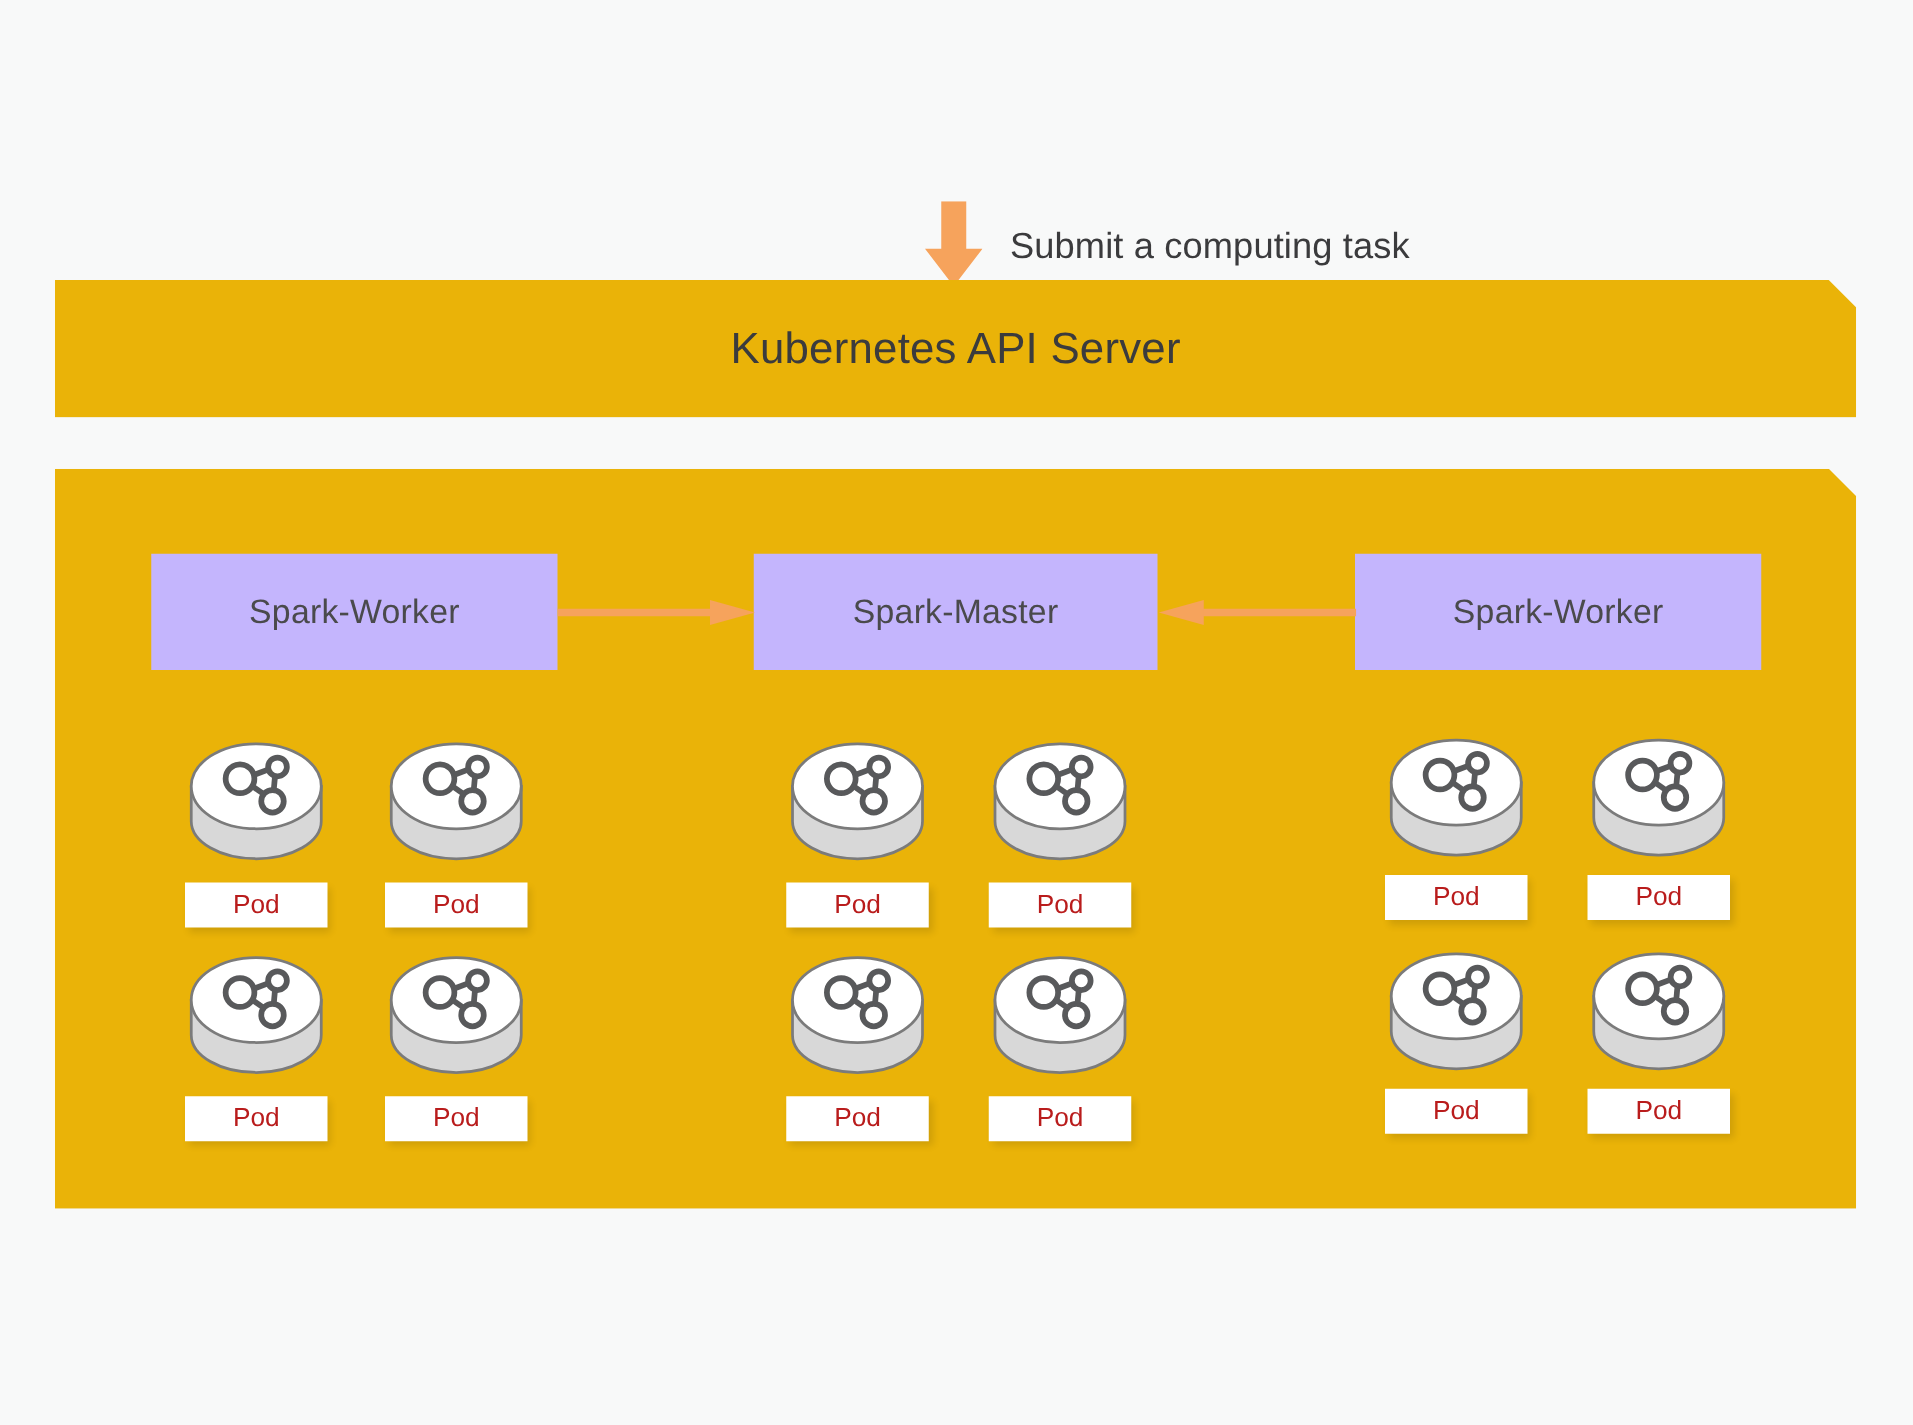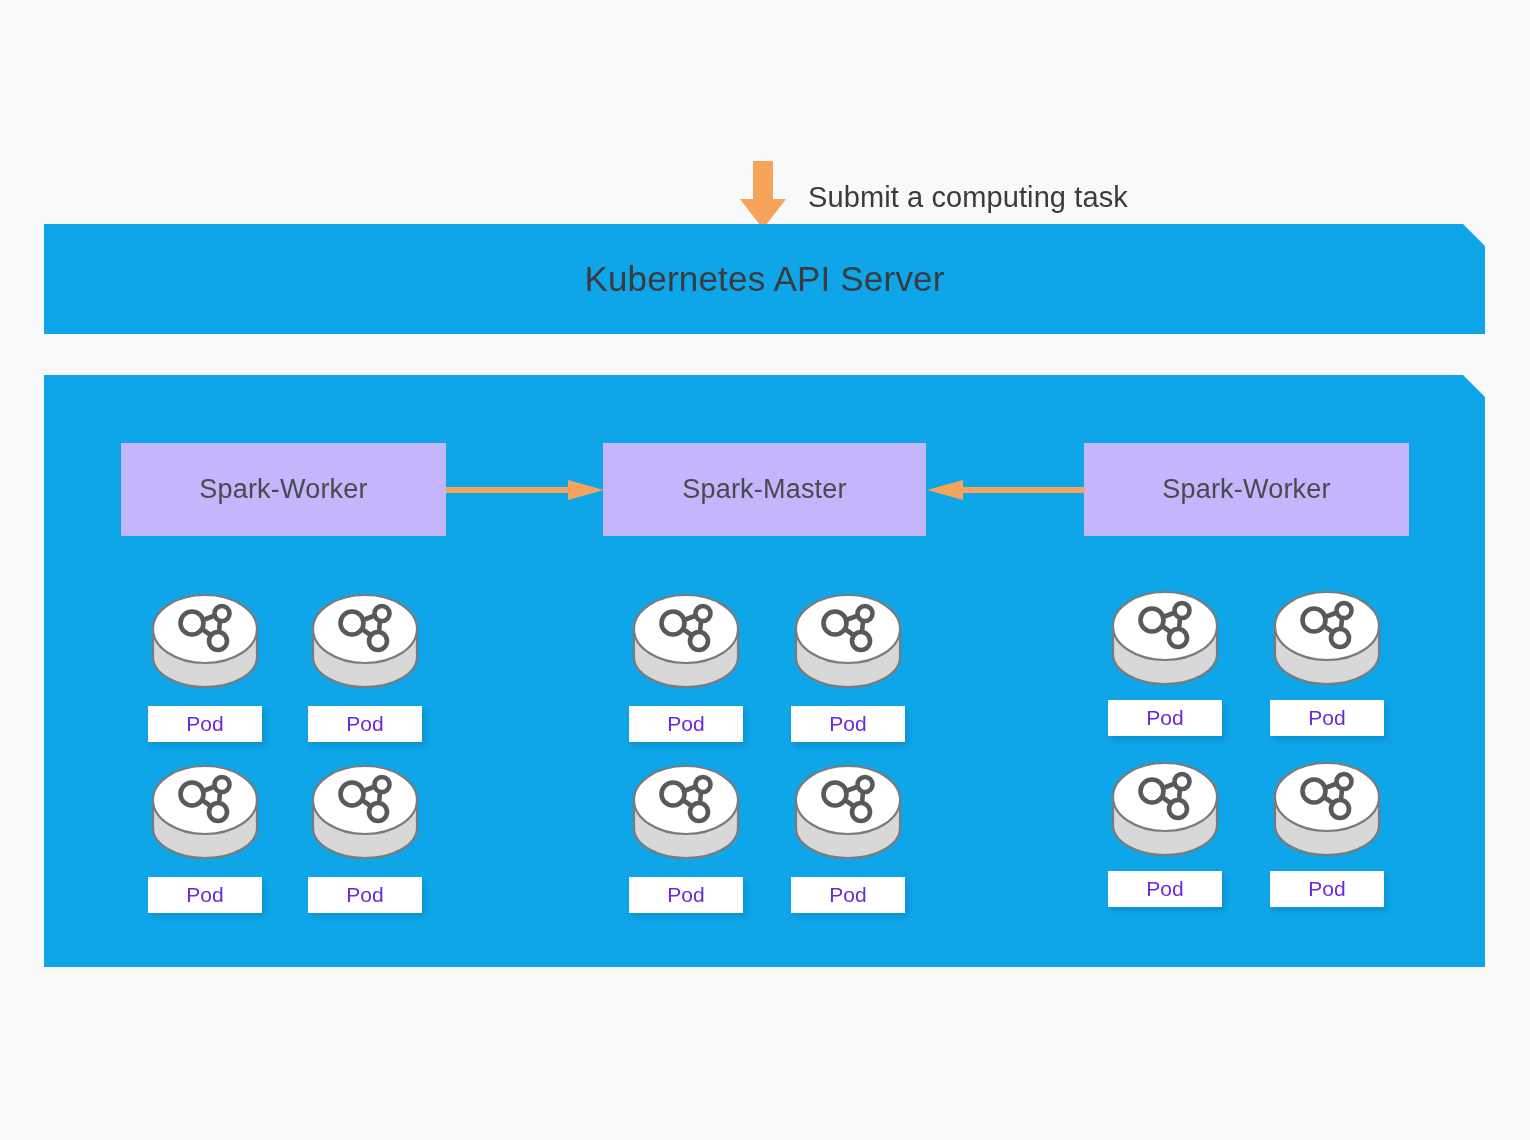--- a/index.html
+++ b/index.html
@@ -43,21 +43,21 @@
     color: #3b3b3d;
     white-space: nowrap;
     letter-spacing: 0.1px;
     position: relative;
     top: 2px;
   }
 
   
   .panel {
     position: absolute;
-    background: #0ea5e9;
+    background: #eab308;
     filter: drop-shadow(2px 3px 4px rgba(0,0,0,0.10));
   }
   .panel-api {
     left: 44px;
     top: 224px;
     width: 1441px;
     height: 110px;
     clip-path: polygon(0 0, calc(100% - 22px) 0, 100% 22px, 100% 100%, 0 100%);
   }
   .panel-cluster {
@@ -121,21 +121,21 @@
     position: absolute;
     left: -2px;
     width: 114px;
     height: 36px;
     background: #ffffff;
     box-shadow: 3px 4px 6px rgba(0,0,0,0.12);
     display: flex;
     align-items: center;
     justify-content: center;
     font-size: 21px;
-    color: #6d28d9;
+    color: #b91c1c;
   }
 </style>
 </head>
 <body>
 
 <div id="stage">
 
   <div class="submit-row">
     <svg class="down-arrow" viewBox="0 0 46 68">
       <polygon points="13,0 33,0 33,38 46,38 23,68 0,38 13,38" fill="#f6a35c"></polygon>

